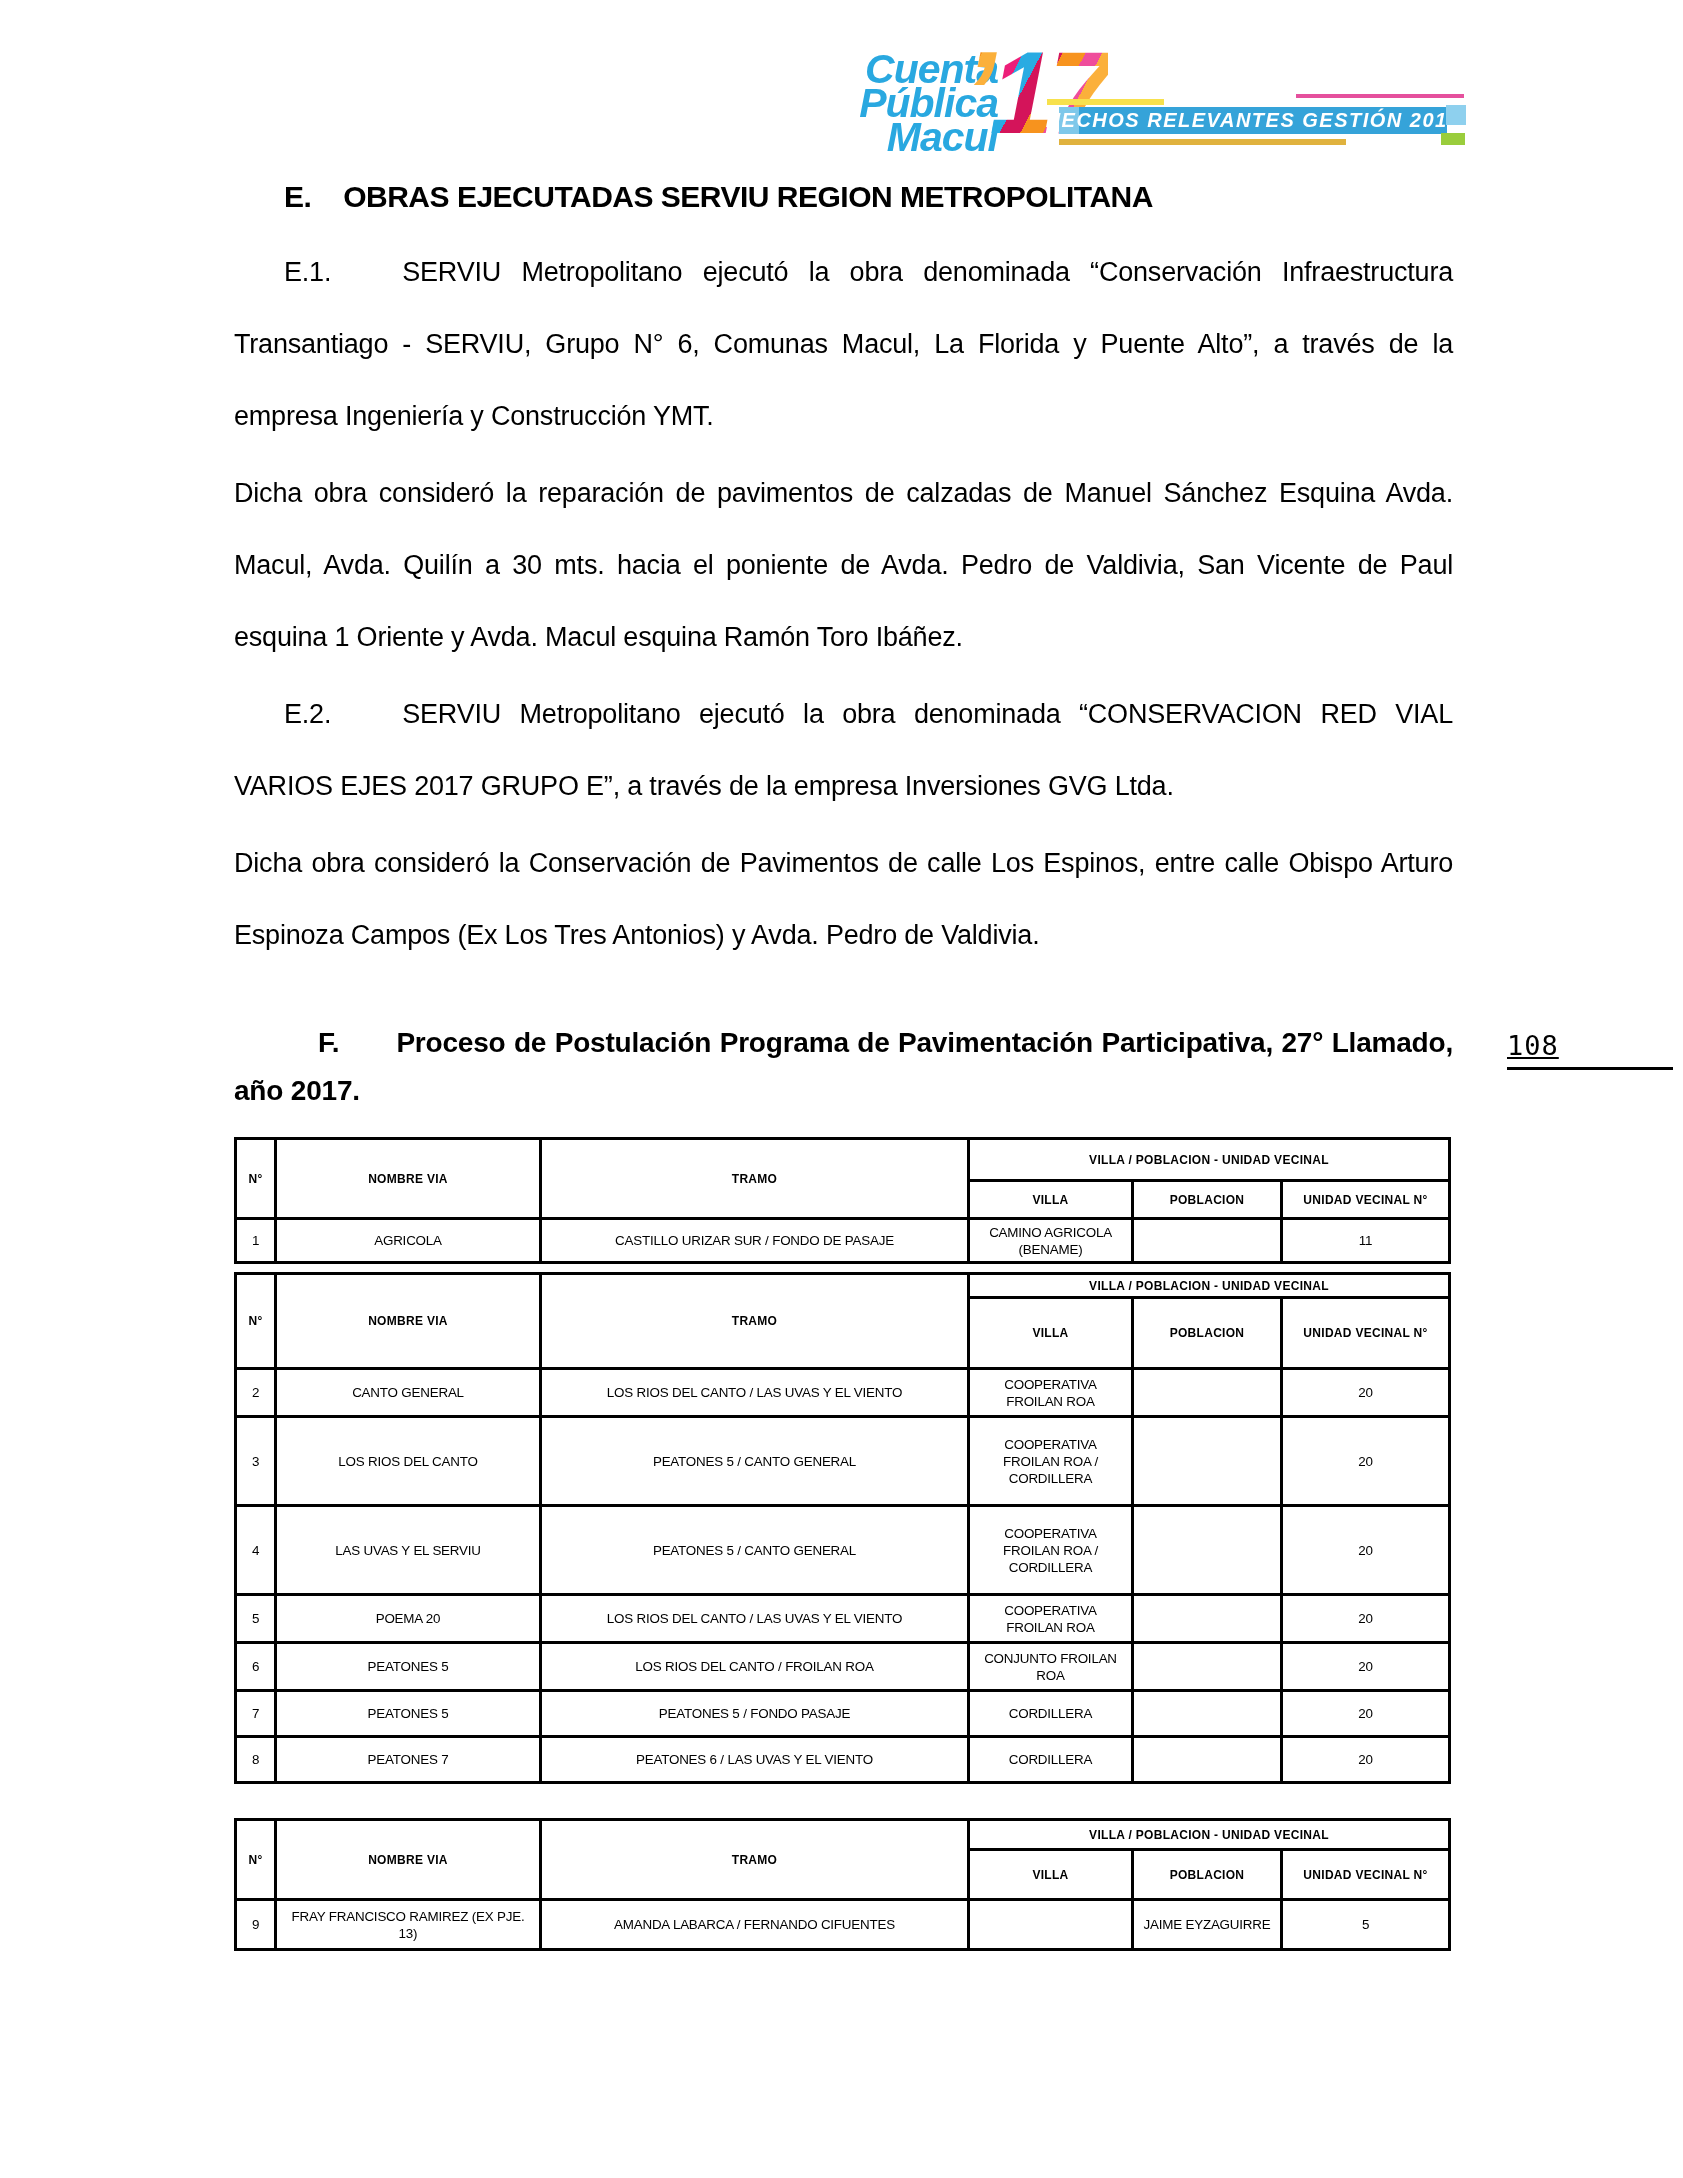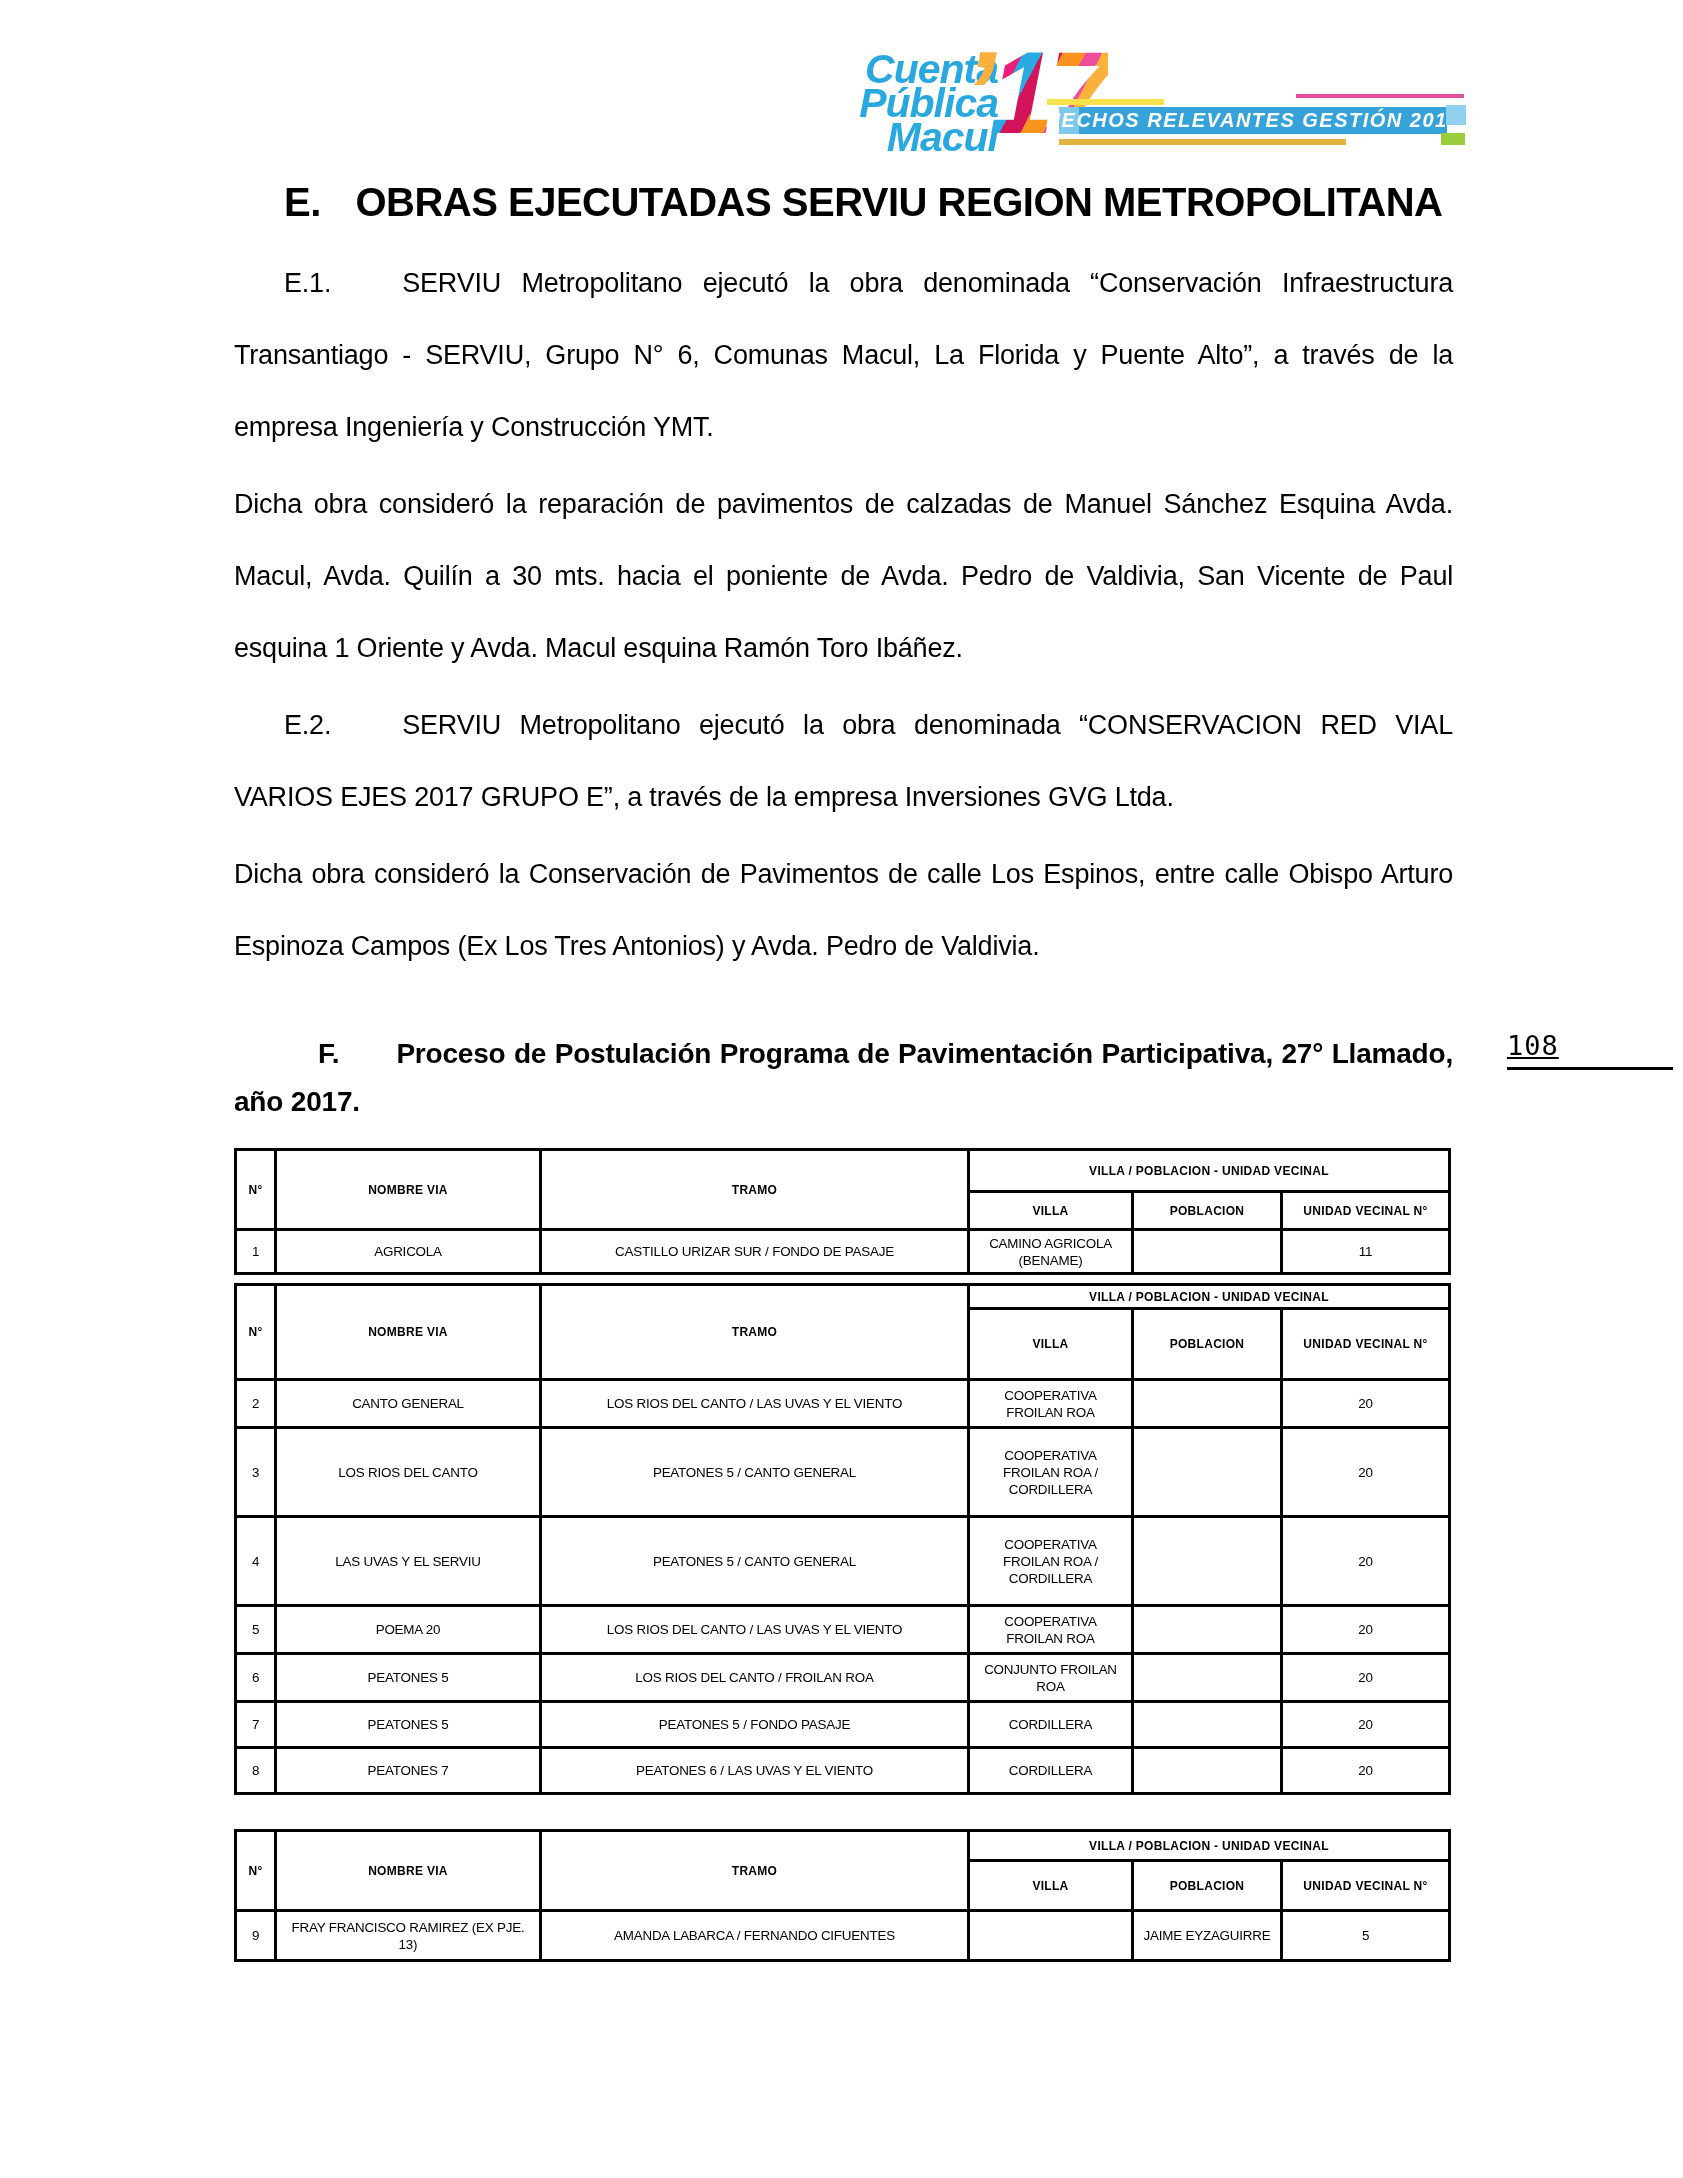--- a/index.html
+++ b/index.html
@@ -39,21 +39,21 @@
     color:#fff;font-weight:bold;font-style:italic;font-size:20px;letter-spacing:1.5px;
     white-space:nowrap;
   }
   .banner-tab{position:absolute;right:2px;top:12px;width:20px;height:20px;background:#8ed0ee;}
   .banner-gold-under{position:absolute;left:12px;top:46px;width:287px;height:6px;background:#e0b23e;}
   .banner-green{position:absolute;left:394px;top:40px;width:24px;height:12px;background:#9acd3c;}
 
   
   .content{position:absolute;left:234px;top:180px;width:1219px;}
   .h-e{
-    font-size:40px;font-weight:bold;margin:0 0 22px 50px;letter-spacing:-0.5px;
+    font-size:30px;font-weight:bold;margin:0 0 22px 50px;letter-spacing:-0.5px;
   }
   .h-e .ht{margin-left:24px;}
   .body-p{
     font-size:27px;line-height:72px;text-align:justify;margin:0 0 5px 0;
     letter-spacing:-0.2px;
   }
   .indent1{text-indent:50px;}
   .plabel{margin-right:71px;}
   .h-f{
     font-size:28px;font-weight:bold;line-height:48px;text-align:justify;

